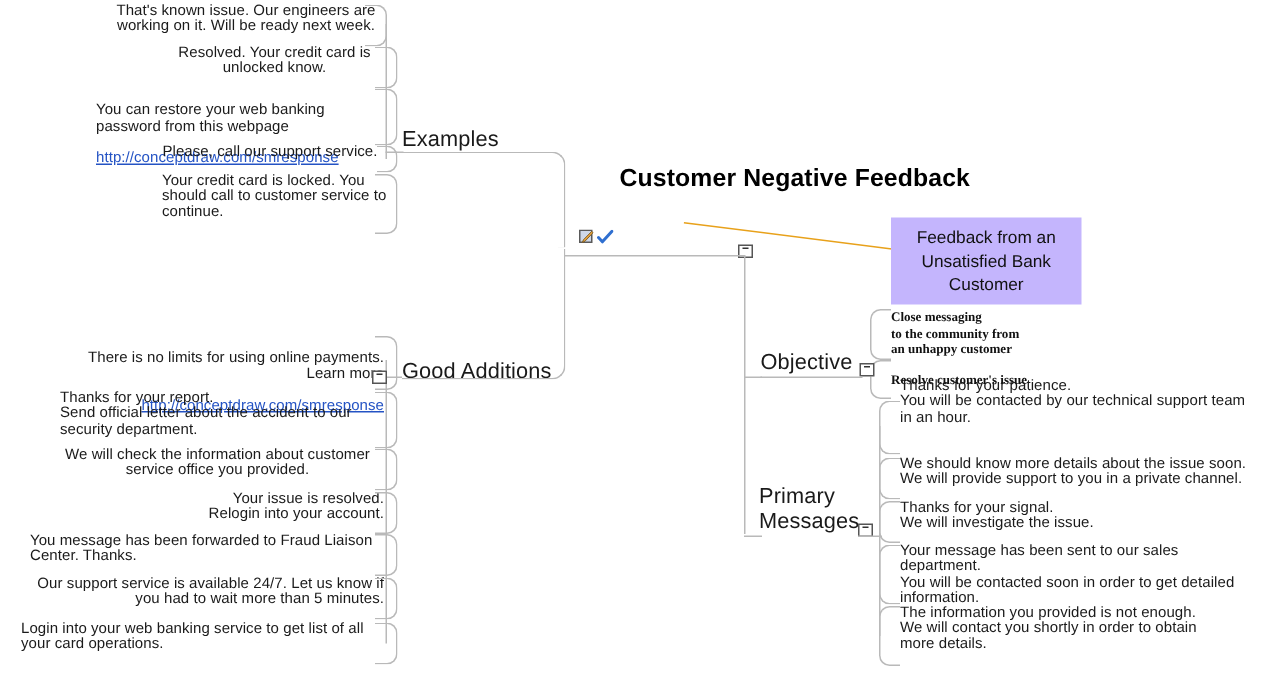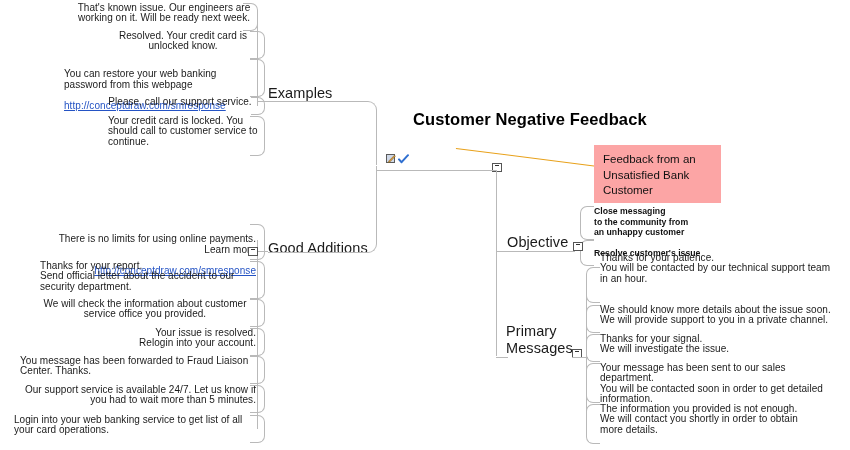--- a/index.html
+++ b/index.html
@@ -71,43 +71,45 @@
     line-height:5px;
     text-align:center;
     color:#222;
     font-family:"Liberation Sans", sans-serif;
   }
   .coll i{display:block;margin-top:1px;width:4px;height:1px;background:#333;margin-left:auto;margin-right:auto;font-style:normal;}
 
   
   .callout{
     position:absolute;
-    background:#fca5a5;
+    background:#c4b5fd;
     color:#111;
     font-size:11.5px;
     line-height:15.5px;
     padding:7px 9px 8px 9px;
     white-space:pre-line;
     box-sizing:border-box;
+    text-align:center;
   }
   .callout-line{
     position:absolute;
     height:0;
     border-top:1.4px solid #E8A11A;
     transform-origin:0 0;
   }
 
   
   .objective{
     position:absolute;
     font-size:8.7px;
     line-height:10.6px;
     font-weight:bold;
     color:#111;
     white-space:pre-line;
+    font-family:Liberation Serif, serif;
   }
 
   
   .lnk{color:#2453c4;text-decoration:underline;}
 
   
   .icons{position:absolute;display:flex;align-items:center;gap:2px;}
   .note-ico{width:10px;height:10px;display:block;}
   .check-ico{width:11px;height:10px;display:block;}
 </style>

